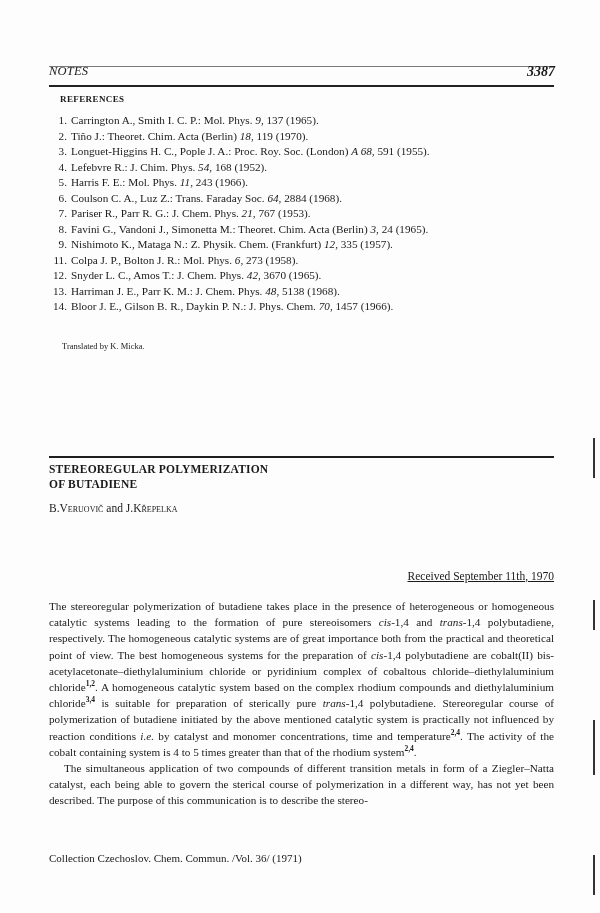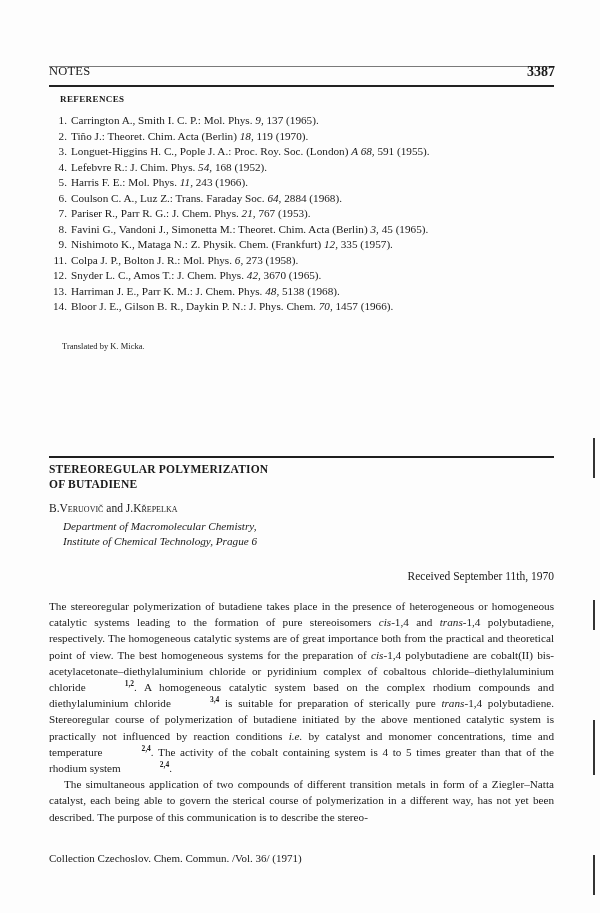--- a/index.html
+++ b/index.html
@@ -5,40 +5,40 @@
   html, body { margin: 0; padding: 0; }
   body {
     width: 600px; height: 913px; overflow: hidden;
     background: #fdfdfd;
     font-family: "Liberation Serif", "DejaVu Serif", serif;
     color: #1a1a1a;
     position: relative;
   }
   .page { position: absolute; left: 0; top: 0; width: 600px; height: 913px; }
   .rule-top-thin { position: absolute; left: 49px; top: 66px; width: 504px; height: 1px; background: #7a7a7a; }
-  .running-head { position: absolute; left: 49px; top: 64px; width: 506px; height: 16px; font-size: 12.5px; }
+  .running-head { position: absolute; left: 49px; top: 64px; width: 506px; height: 16px; font-size: 12.5px; font-style: italic; }
   .running-head .left { position: absolute; left: 0; top: 0; letter-spacing: 0.2px; }
   .running-head .right { position: absolute; right: 0; top: 0; font-weight: bold; font-size: 14px; }
   .rule-head { position: absolute; left: 49px; top: 85px; width: 505px; height: 2px; background: #222; }
   .refs-title { position: absolute; left: 60px; top: 94px; font-size: 9px; font-weight: bold; letter-spacing: 0.4px; }
   .refs { position: absolute; left: 50px; top: 113px; width: 500px; list-style: none; margin: 0; padding: 0; font-size: 11.2px; line-height: 15.5px; }
   .refs li { position: relative; padding-left: 21px; white-space: nowrap; }
   .refs li .num { position: absolute; left: 0; width: 17px; text-align: right; }
   .refs li .vol { font-style: italic; }
   .translated { position: absolute; left: 62px; top: 341px; font-size: 8.5px; }
   .rule-mid { position: absolute; left: 49px; top: 456px; width: 505px; height: 2px; background: #1e1e1e; }
   .article-title { position: absolute; left: 49px; top: 462px; font-size: 11.5px; font-weight: bold; line-height: 15px; letter-spacing: 0.2px; }
   .authors { position: absolute; left: 49px; top: 502px; font-size: 11.5px; }
   .sc { font-variant: small-caps; }
   .affil { position: absolute; left: 63px; top: 519px; font-size: 11.2px; font-style: italic; line-height: 15px; }
-  .received { position: absolute; right: 46px; top: 570px; font-size: 11.5px; }
+  .received { position: absolute; right: 46px; top: 570px; font-size: 11.5px; text-decoration: underline; }
   .body-text { position: absolute; left: 49px; top: 598px; width: 505px; font-size: 11.2px; line-height: 16.2px; text-align: justify; }
   .body-text p { margin: 0; }
   .body-text p + p { text-indent: 15px; }
-  .body-text sup { font-size: 7.5px; line-height: 0; vertical-align: 5px; font-weight: bold; margin-left: 39px; }
+  .body-text sup { font-size: 7.5px; line-height: 0; vertical-align: 5px; font-weight: bold; }
   .body-text i { font-style: italic; }
   .footer { position: absolute; left: 49px; top: 852px; font-size: 11px; }
   .scan-edge { position: absolute; left: 593px; width: 2px; background: #333; }
   .scan-edge.e1 { top: 438px; height: 40px; }
   .scan-edge.e2 { top: 600px; height: 30px; }
   .scan-edge.e3 { top: 720px; height: 55px; }
   .scan-edge.e4 { top: 855px; height: 40px; }
 </style>
 </head>
 <body>
@@ -55,43 +55,39 @@
   <div class="refs-title">REFERENCES</div>
 
   <ol class="refs">
     <li><span class="num">1.</span><span>Carrington A., Smith I. C. P.: Mol. Phys. </span><span class="vol">9</span><span>, 137 (1965).</span></li>
     <li><span class="num">2.</span><span>Tiño J.: Theoret. Chim. Acta (Berlin) </span><span class="vol">18</span><span>, 119 (1970).</span></li>
     <li><span class="num">3.</span><span>Longuet-Higgins H. C., Pople J. A.: Proc. Roy. Soc. (London) </span><span class="vol">A 68</span><span>, 591 (1955).</span></li>
     <li><span class="num">4.</span><span>Lefebvre R.: J. Chim. Phys. </span><span class="vol">54</span><span>, 168 (1952).</span></li>
     <li><span class="num">5.</span><span>Harris F. E.: Mol. Phys. </span><span class="vol">11</span><span>, 243 (1966).</span></li>
     <li><span class="num">6.</span><span>Coulson C. A., Luz Z.: Trans. Faraday Soc. </span><span class="vol">64</span><span>, 2884 (1968).</span></li>
     <li><span class="num">7.</span><span>Pariser R., Parr R. G.: J. Chem. Phys. </span><span class="vol">21</span><span>, 767 (1953).</span></li>
-    <li><span class="num">8.</span><span>Favini G., Vandoni J., Simonetta M.: Theoret. Chim. Acta (Berlin) </span><span class="vol">3</span><span>, 45 (1965).</span></li>
+    <li><span class="num">8.</span><span>Favini G., Vandoni J., Simonetta M.: Theoret. Chim. Acta (Berlin) </span><span class="vol">3</span><span>, 24 (1965).</span></li>
     <li><span class="num">9.</span><span>Nishimoto K., Mataga N.: Z. Physik. Chem. (Frankfurt) </span><span class="vol">12</span><span>, 335 (1957).</span></li>
     <li><span class="num">11.</span><span>Colpa J. P., Bolton J. R.: Mol. Phys. </span><span class="vol">6</span><span>, 273 (1958).</span></li>
     <li><span class="num">12.</span><span>Snyder L. C., Amos T.: J. Chem. Phys. </span><span class="vol">42</span><span>, 3670 (1965).</span></li>
     <li><span class="num">13.</span><span>Harriman J. E., Parr K. M.: J. Chem. Phys. </span><span class="vol">48</span><span>, 5138 (1968).</span></li>
     <li><span class="num">14.</span><span>Bloor J. E., Gilson B. R., Daykin P. N.: J. Phys. Chem. </span><span class="vol">70</span><span>, 1457 (1966).</span></li>
   </ol>
 
   <div class="translated">Translated by K. Micka.</div>
 
   <div class="rule-mid"></div>
 
   <div class="article-title">
     <div>STEREOREGULAR POLYMERIZATION</div>
     <div>OF BUTADIENE</div>
   </div>
 
   <div class="authors"><span>B.</span><span class="sc">Veruovič</span><span> and </span><span>J.</span><span class="sc">Křepelka</span></div>
 
-  <div class="affil">
-    <div>Department of Macromolecular Chemistry,</div>
-    <div>Institute of Chemical Technology, Prague 6</div>
-  </div>
 
   <div class="received">Received September 11th, 1970</div>
 
   <div class="body-text">
     <p><span>The stereoregular polymerization of butadiene takes place in the presence of heterogeneous or homogeneous catalytic systems leading to the formation of pure stereoisomers </span><i>cis</i><span>-1,4 and </span><i>trans</i><span>-1,4 polybutadiene, respectively. The homogeneous catalytic systems are of great importance both from the practical and theoretical point of view. The best homogeneous systems for the preparation of </span><i>cis</i><span>-1,4 polybutadiene are cobalt(II) bis-acetylacetonate–diethylaluminium chloride or pyridinium complex of cobaltous chloride–diethylaluminium chloride</span><sup>1,2</sup><span>. A homogeneous catalytic system based on the complex rhodium compounds and diethylaluminium chloride</span><sup>3,4</sup><span> is suitable for preparation of sterically pure </span><i>trans</i><span>-1,4 polybutadiene. Stereoregular course of polymerization of butadiene initiated by the above mentioned catalytic system is practically not influenced by reaction conditions </span><i>i.e.</i><span> by catalyst and monomer concentrations, time and temperature</span><sup>2,4</sup><span>. The activity of the cobalt containing system is 4 to 5 times greater than that of the rhodium system</span><sup>2,4</sup><span>.</span></p>
     <p>The simultaneous application of two compounds of different transition metals in form of a Ziegler–Natta catalyst, each being able to govern the sterical course of polymerization in a different way, has not yet been described. The purpose of this communication is to describe the stereo-</p>
   </div>
 
   <div class="footer">Collection Czechoslov. Chem. Commun. /Vol. 36/ (1971)</div>
 

